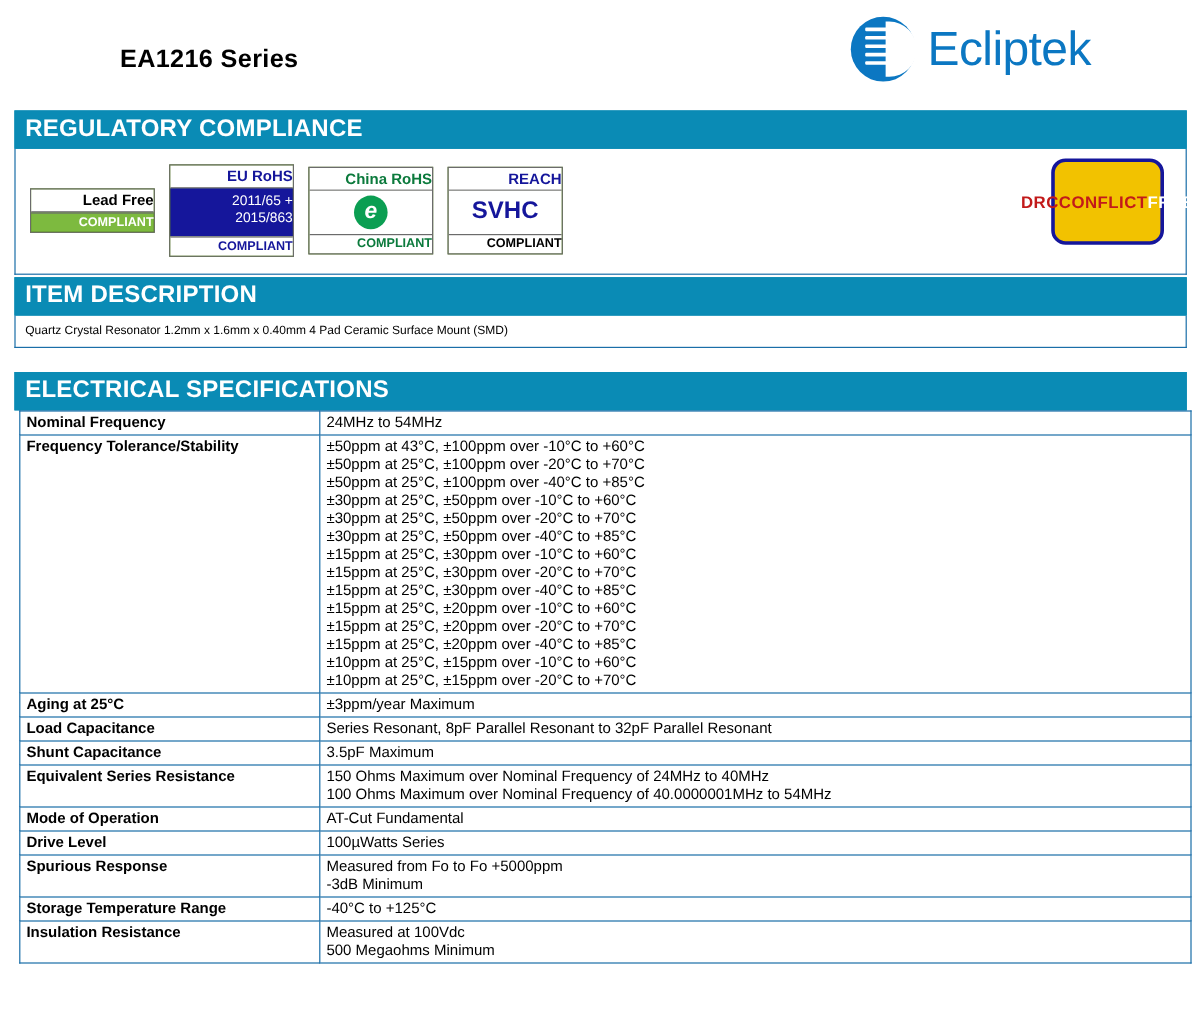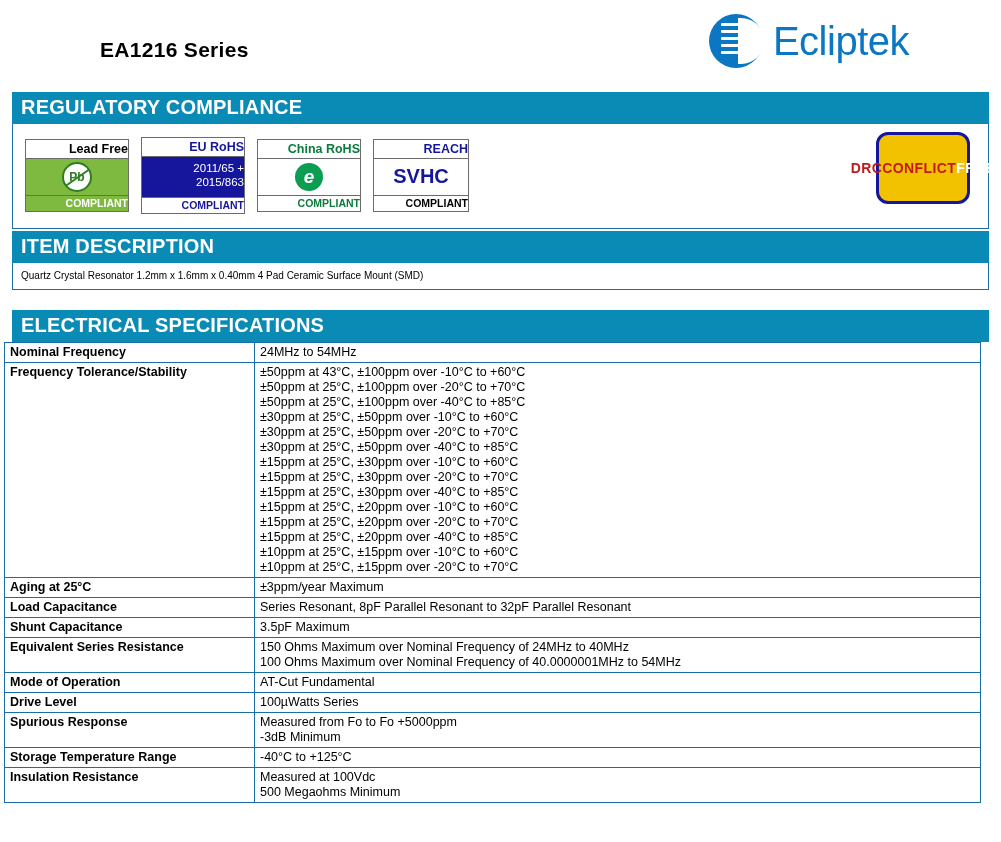--- a/index.html
+++ b/index.html
@@ -191,21 +191,21 @@
   }
 
   
   .item-body {
     padding: 7px 8px 8px 8px;
     font-size: 10px;
   }
 
   
   table.spec {
-    margin: 0 4px;
+    margin: 0 16px;
     width: calc(100% - 24px);
     border-collapse: collapse;
     font-size: 12.5px;
     box-sizing: border-box;
   }
   table.spec td {
     border: 1px solid #1a6ea8;
     padding: 2px 4px 2px 5px;
     vertical-align: top;
     line-height: 15px;
@@ -238,23 +238,20 @@
 </div>
 
 <div class="bar-wrap">
   <div class="section-bar">REGULATORY COMPLIANCE</div>
 </div>
 <div class="panel">
   <div class="compliance-body">
 
     <div class="badge b-leadfree">
       <div class="cap">Lead Free</div>
-      <div class="mid">
-        <div class="pb-circle">Pb</div>
-      </div>
       <div class="foot">COMPLIANT</div>
     </div>
 
     <div class="badge b-eurohs">
       <div class="cap">EU RoHS</div>
       <div class="mid" style="white-space:pre;">2011/65 +
 2015/863</div>
       <div class="foot">COMPLIANT</div>
     </div>
 

